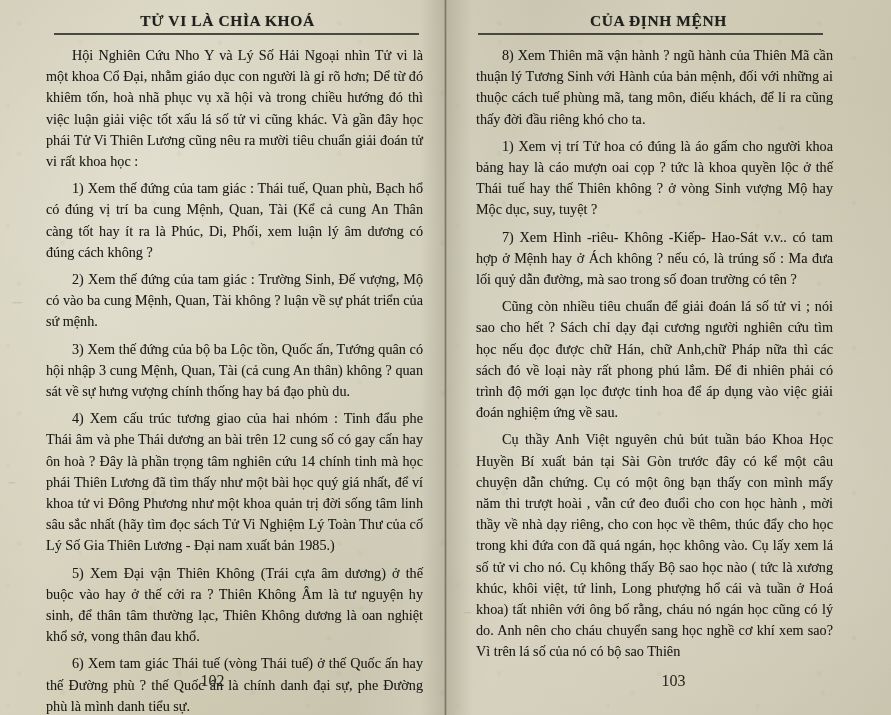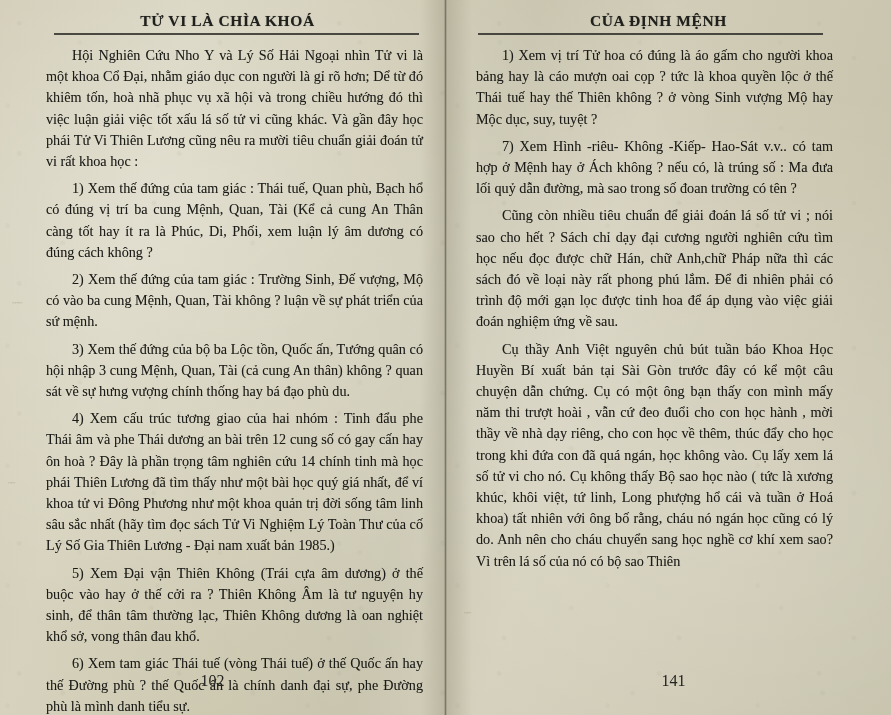--- a/index.html
+++ b/index.html
@@ -140,24 +140,25 @@
       <p>5)  Xem Đại vận Thiên Không (Trái cựa âm dương) ở thế buộc vào hay ở thế cởi ra ? Thiên Không Âm là tư nguyện hy sinh, để thân tâm thường lạc, Thiên Không dương là oan nghiệt khổ sở, vong thân đau khổ.</p>
       <p>6) Xem tam giác Thái tuế (vòng Thái tuế) ở thế Quốc ấn hay thế Đường phù ? thế Quốc ấn là chính danh đại sự, phe Đường phù là mình danh tiểu sự.</p>
     </div>
     <div class="folio">102</div>
   </div>
 
   <div class="page right">
     <div class="running-head">CỦA ĐỊNH MỆNH</div>
     <div class="rule"></div>
     <div class="col">
+      <p>8) Xem Thiên mã vận hành ? ngũ hành của Thiên Mã cần thuận lý Tương Sinh với Hành của bản mệnh, đối với những ai thuộc cách tuế phùng mã, tang môn, điếu khách, để lỉ ra cũng thấy đời đầu riêng khó cho ta.</p>
       <p>1) Xem vị trí Tử hoa có đúng là áo gấm cho người khoa bảng hay là cáo mượn oai cọp ? tức là khoa quyền lộc ở thế Thái tuế hay thế Thiên không ? ở vòng Sinh vượng Mộ hay Mộc dục, suy, tuyệt ?</p>
       <p>7) Xem Hình -riêu- Không -Kiếp- Hao-Sát v.v.. có tam hợp ở Mệnh hay ở Ách không ? nếu có, là trúng số : Ma đưa lối quỷ dẫn đường, mà sao trong số đoan trường có tên ?</p>
       <p>Cũng còn nhiều tiêu chuẩn để giải đoán lá số tử vi ; nói sao cho hết ? Sách chỉ dạy đại cương người nghiên cứu tìm học nếu đọc được chữ Hán, chữ Anh,chữ Pháp nữa thì các sách đó về loại này rất phong phú lắm. Để đi nhiên phải có trình độ mới gạn lọc được tinh hoa để áp dụng vào việc giải đoán nghiệm ứng về sau.</p>
       <p>Cụ thầy Anh Việt nguyên chủ bút tuần báo Khoa Học Huyền Bí xuất bản tại Sài Gòn trước đây có kể một câu chuyện dẫn chứng. Cụ có một ông bạn thấy con mình mấy năm thi trượt hoài , vẫn cứ đeo đuổi cho con học hành , mời thầy về nhà dạy riêng, cho con học về thêm, thúc đẩy cho học trong khi đứa con đã quá ngán, học không vào. Cụ lấy xem lá số tử vi cho nó. Cụ không thấy Bộ sao học nào ( tức là xương khúc, khôi việt, tứ linh, Long phượng hổ cái và tuần ở Hoá khoa) tất nhiên với ông bố rằng, cháu nó ngán học cũng có lý do. Anh nên cho cháu chuyển sang học nghề cơ khí xem sao? Vì trên lá số của nó có bộ sao Thiên</p>
     </div>
-    <div class="folio">141</div>
+    <div class="folio">103</div>
   </div>
 
   <div class="gutter-shade"></div>
   <div class="gutter"></div>
 
 </div>
 
 </body></html>

